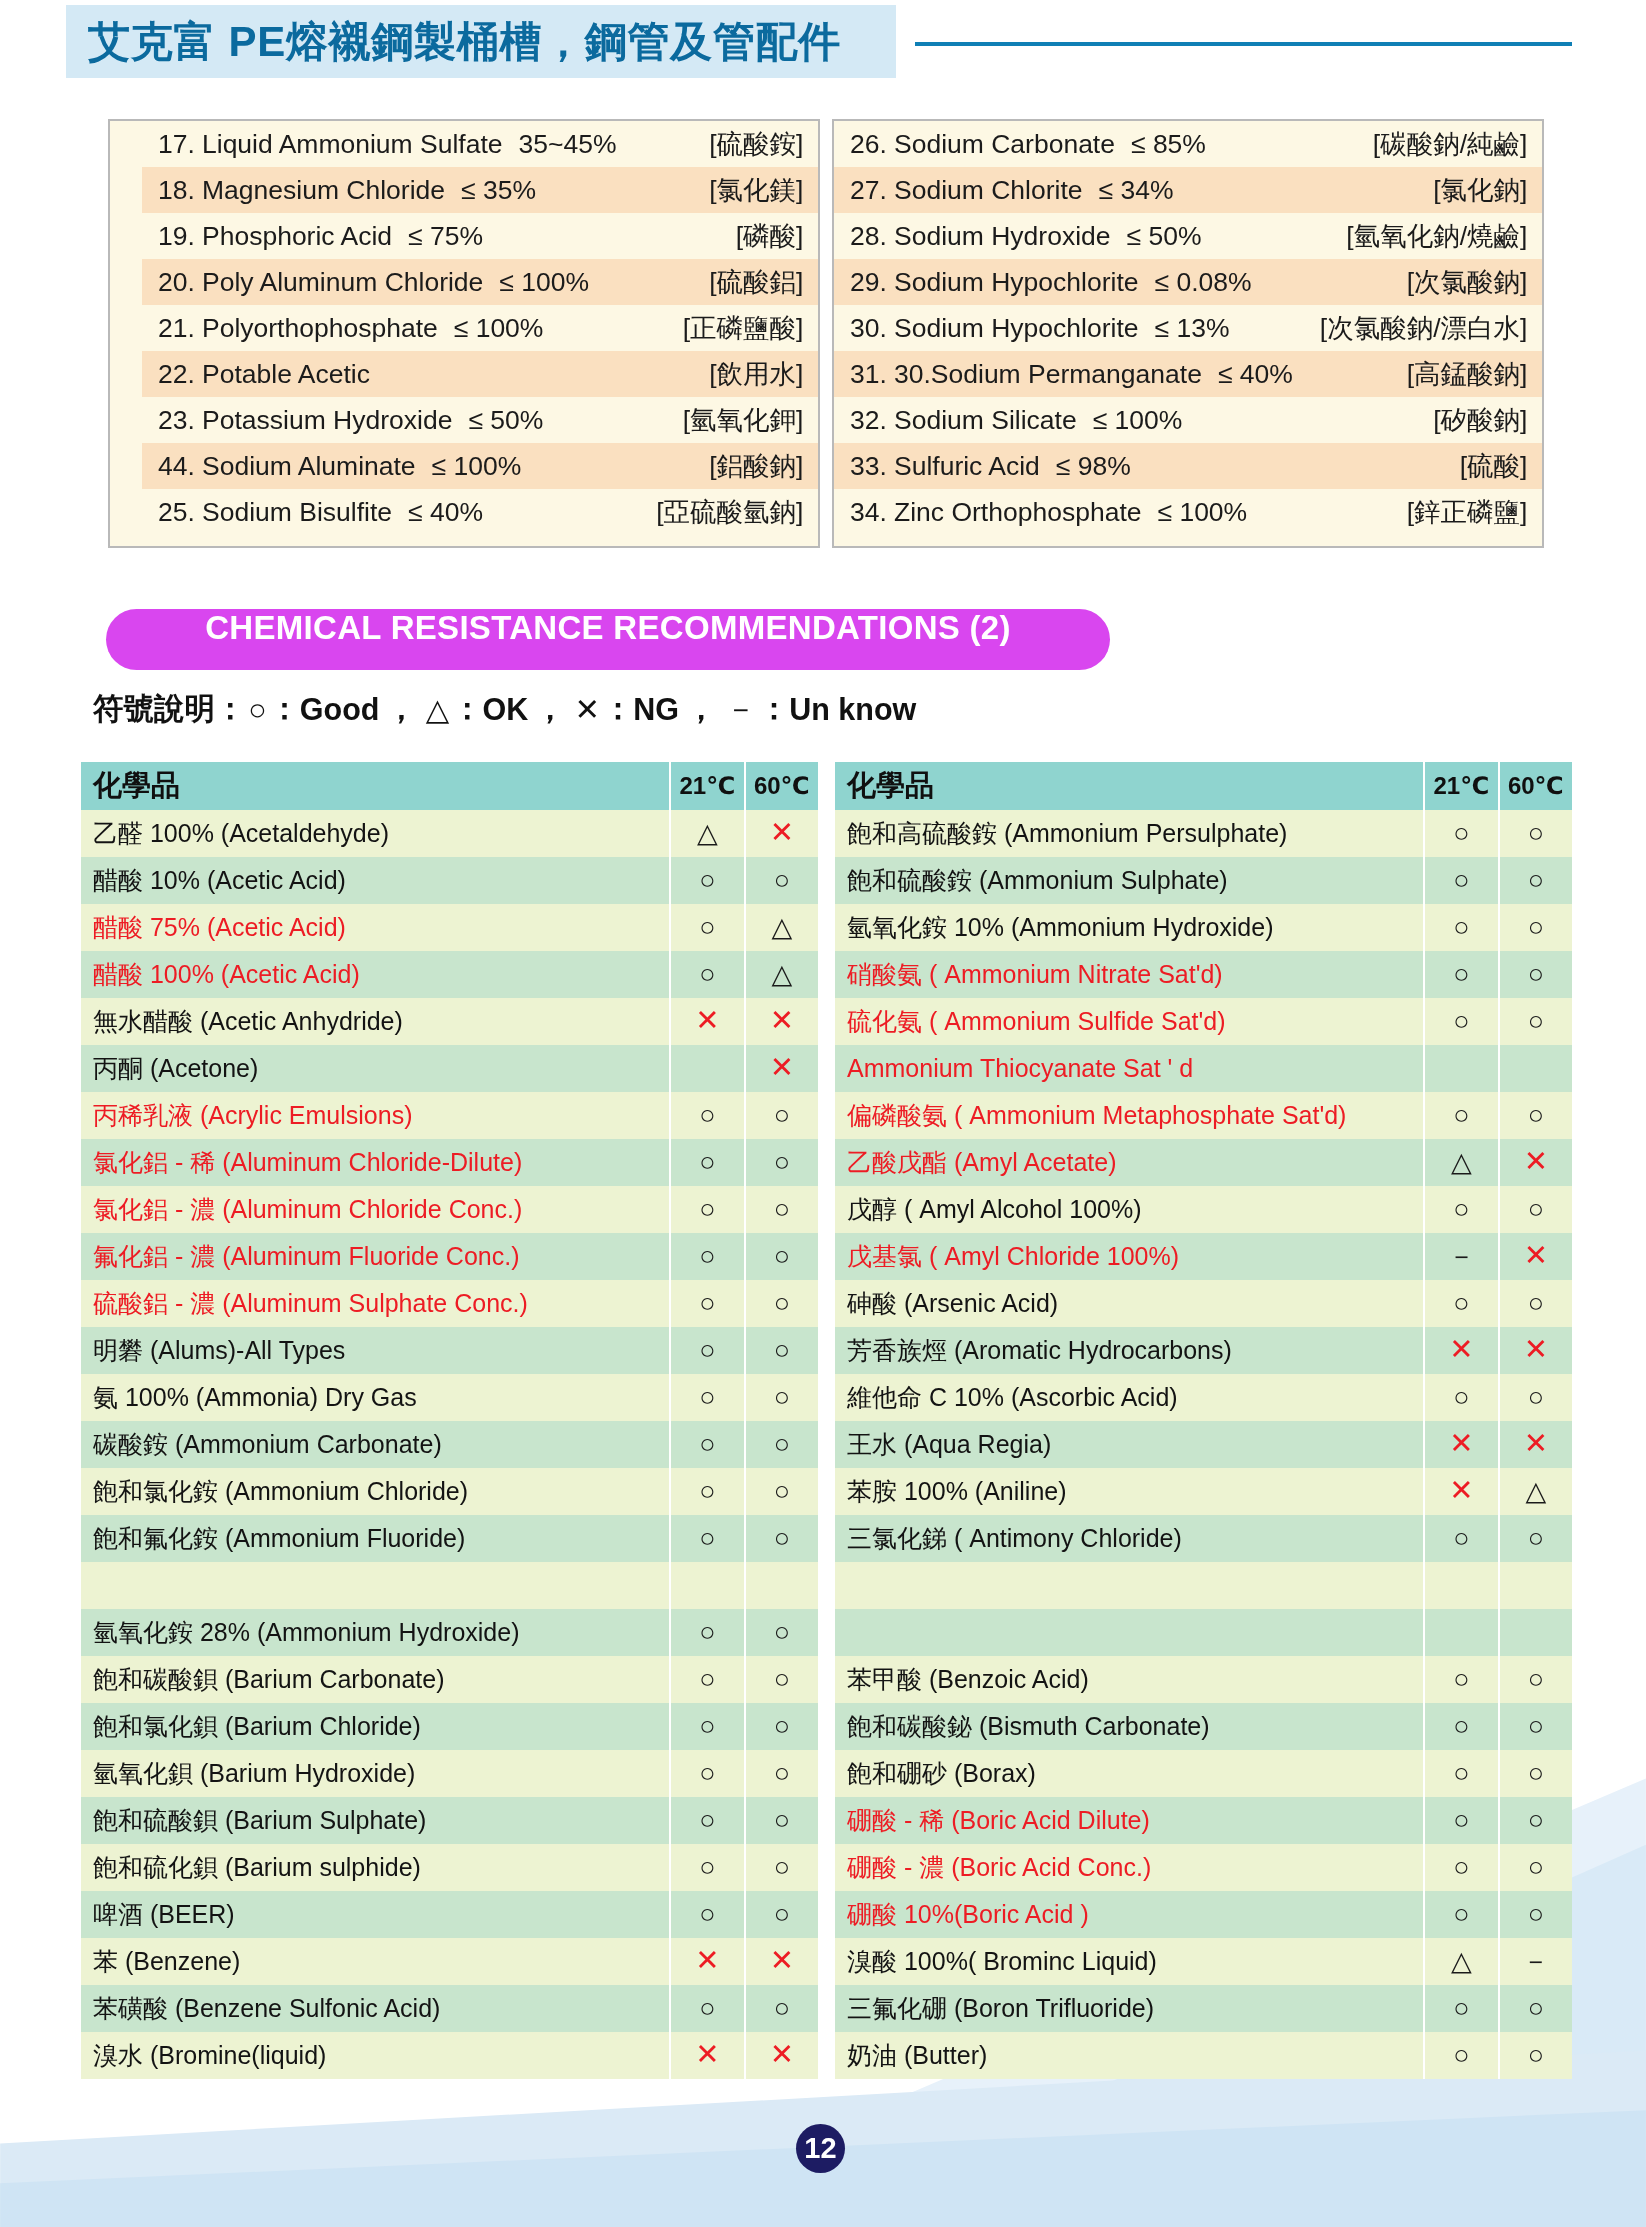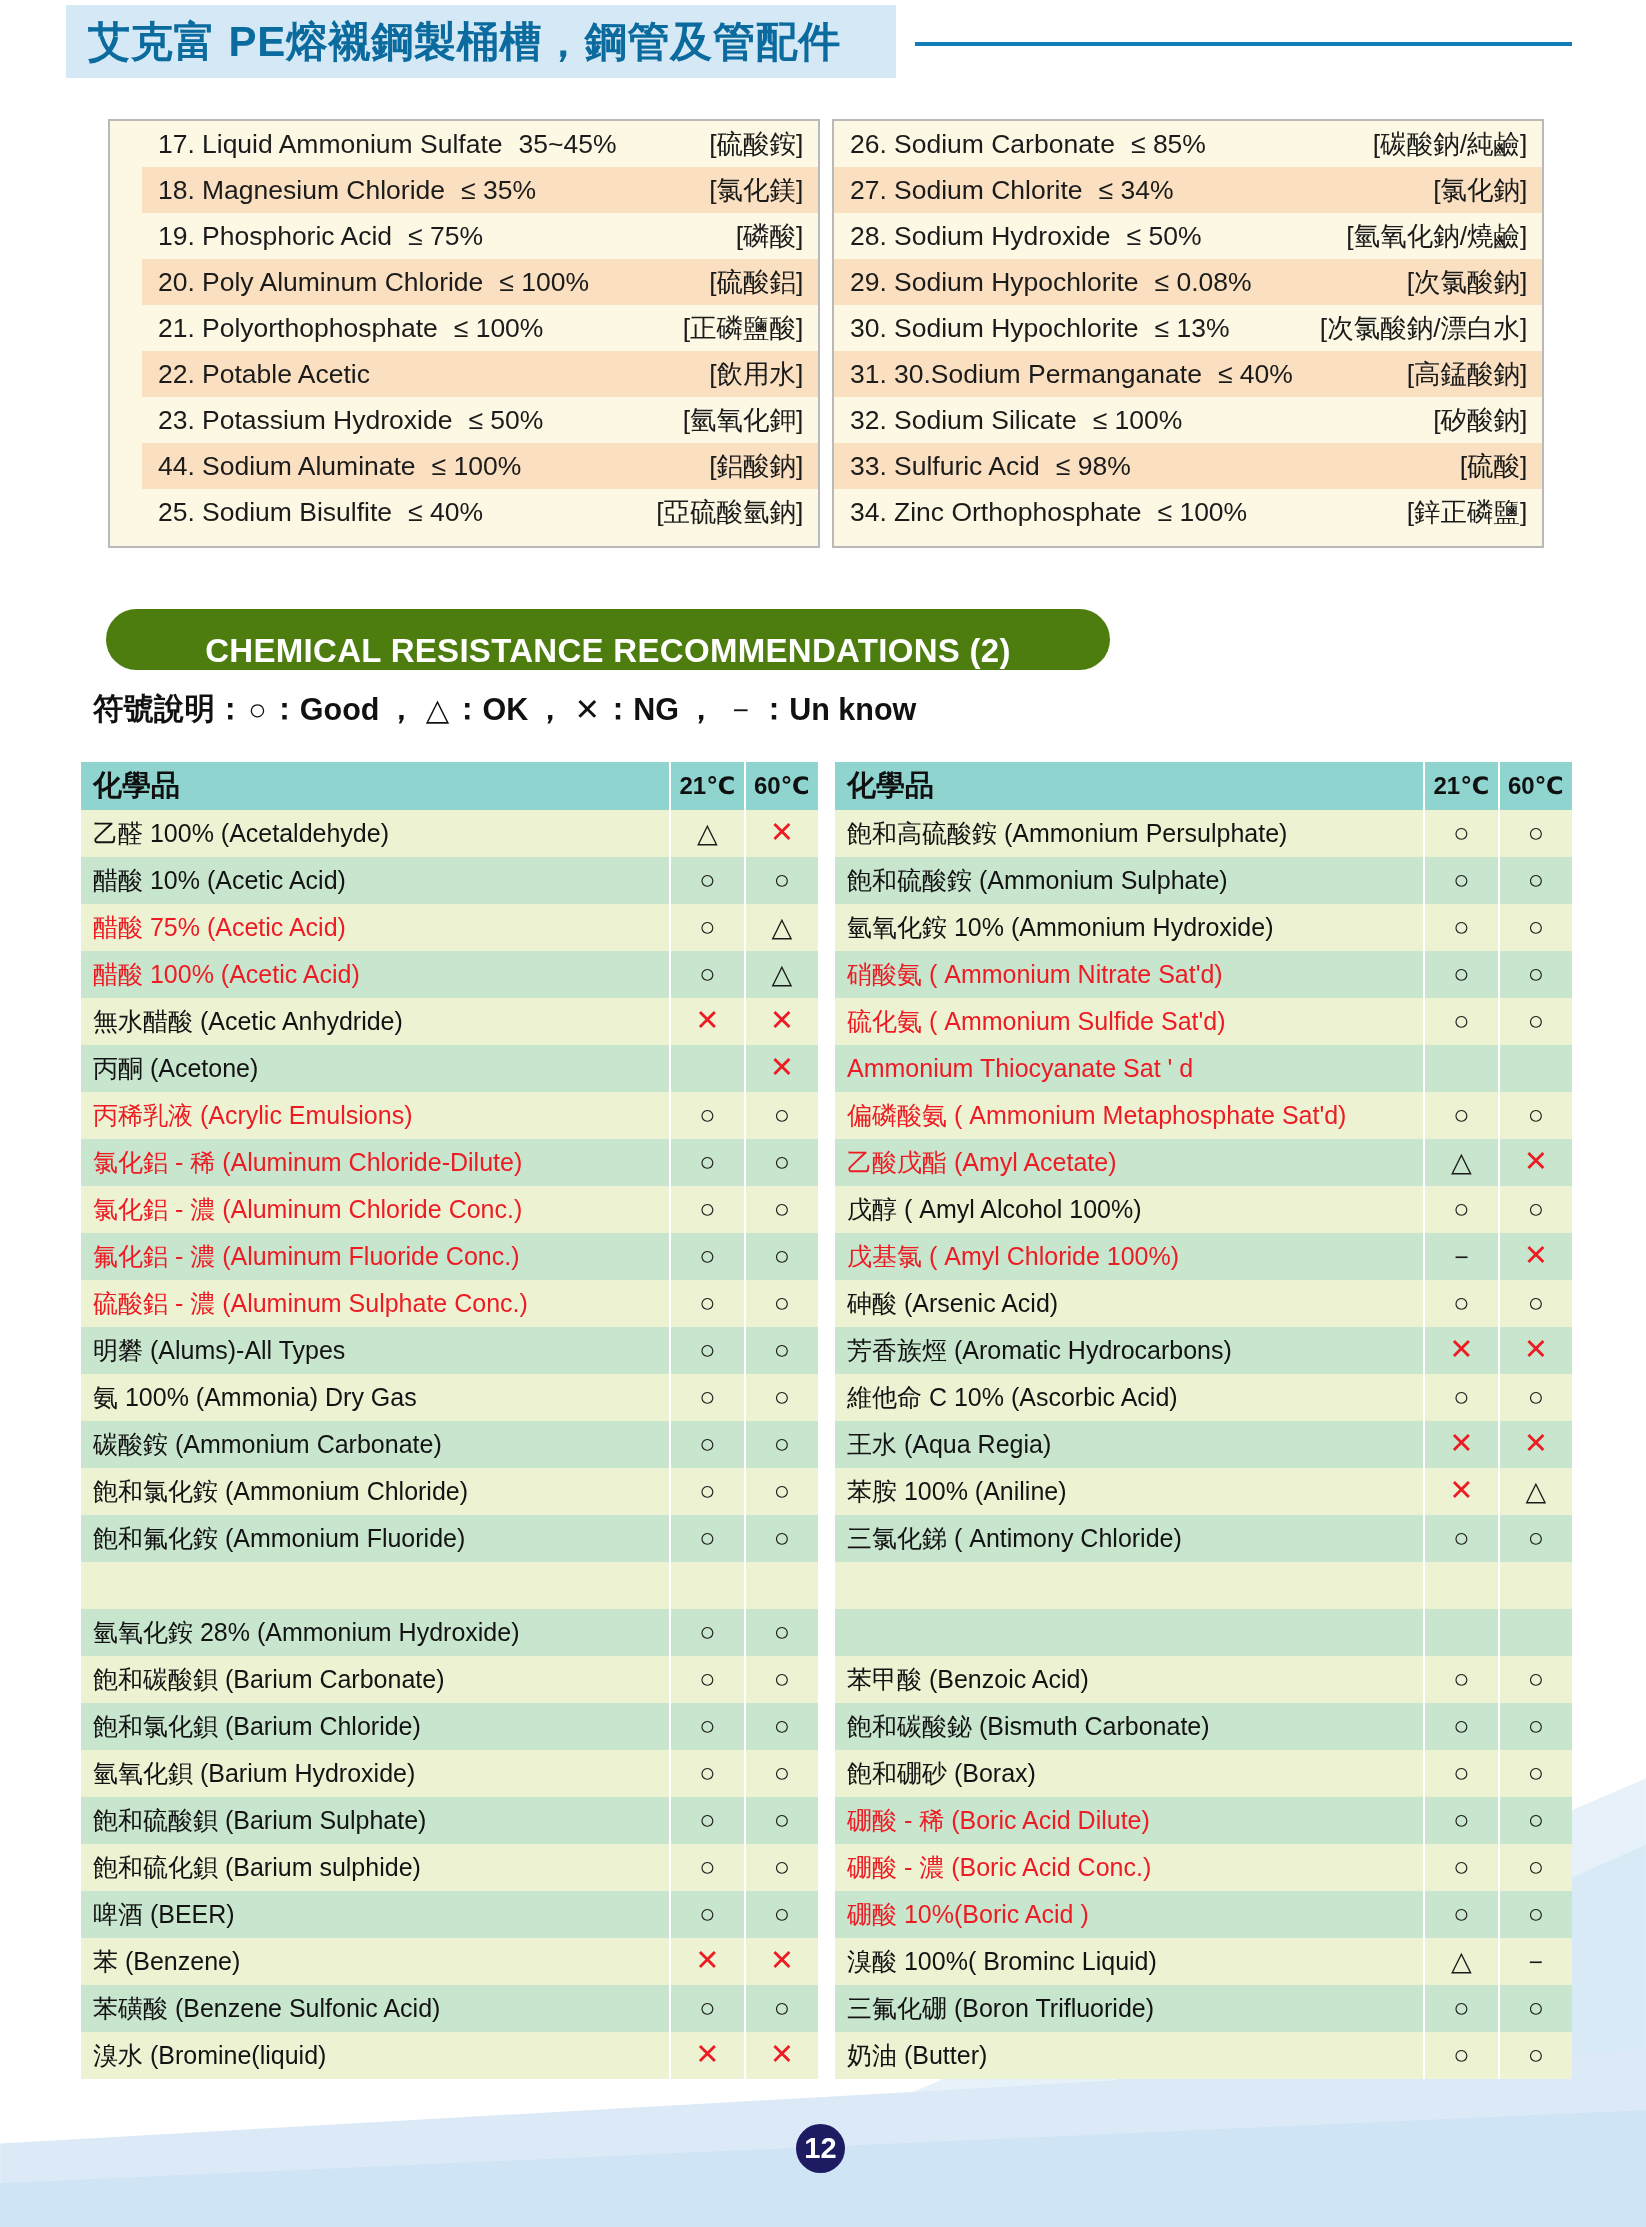--- a/index.html
+++ b/index.html
@@ -63,23 +63,23 @@
   .toplist-row.even { background: #fae0c0; }
   .tl-num   { width: 44px; flex: 0 0 44px; }
   .tl-name  { flex: 0 0 auto; }
   .tl-conc  { flex: 0 0 auto; padding-left: 16px; }
   .tl-zh    { margin-left: auto; padding-left: 16px; }
 
   
   .banner {
     position: absolute; left: 106px; top: 609px;
     width: 1004px; height: 61px;
-    background: #4d7c0f;
+    background: #d946ef;
     border-radius: 30.5px;
-    display: flex; align-items: flex-end; justify-content: center;
+    display: flex; align-items: flex-start; justify-content: center;
   }
   .banner-text {
     color: #ffffff;
     font-size: 33px; font-weight: 700;
     letter-spacing: 0.3px;
     white-space: nowrap;
   }
 
   
   .legend {

